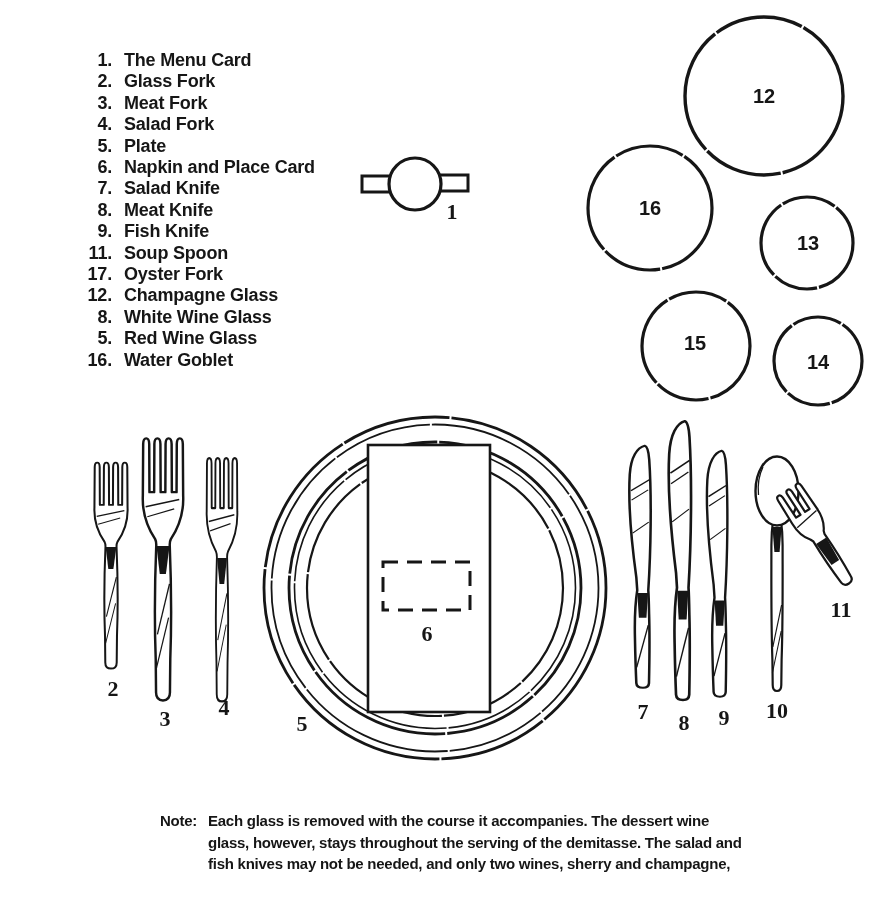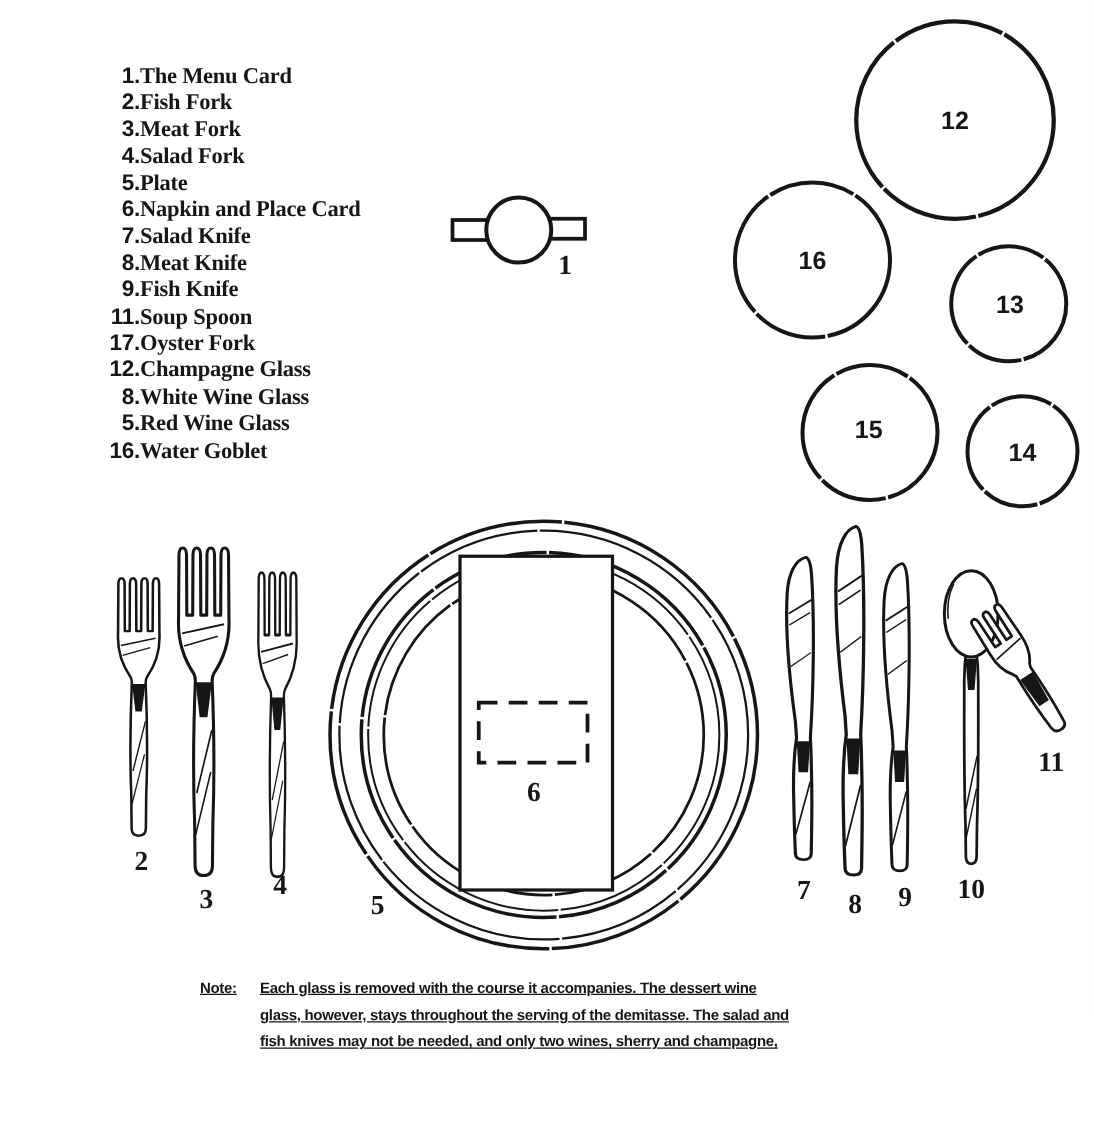--- a/index.html
+++ b/index.html
@@ -4,44 +4,44 @@
 <style>
   html,body { margin:0; padding:0; background:#f4f4f2; }
   .canvas {
     position:relative; width:875px; height:900px; background:#ffffff;
     font-family:"Liberation Sans", sans-serif; color:#161616; overflow:hidden;
   }
   
   .legend { position:absolute; left:78px; top:50px; }
   .legend-row { display:flex; font-weight:700; font-size:18px; line-height:21.4px; letter-spacing:-0.2px; }
   .legend-num { width:34px; text-align:right; flex:none; }
-  .legend-label { white-space:nowrap;font-family:Liberation Serif, serif; }
+  .legend-label { margin-left:12px; white-space:nowrap; }
   
   svg.diagram { position:absolute; left:0; top:0; }
   .num-serif { font-family:"Liberation Serif", serif; font-weight:700; font-size:22px; fill:#161616; }
   .num-circ  { font-family:"Liberation Sans", sans-serif; font-weight:700; font-size:20px; fill:#161616; }
   
-  .note { position:absolute; left:160px; top:780px; display:flex;
-          font-weight:700; font-size:12px; line-height:21.7px; letter-spacing:-0.25px;text-decoration:underline; }
+  .note { position:absolute; left:160px; top:810px; display:flex;
+          font-weight:700; font-size:15px; line-height:21.7px; letter-spacing:-0.25px; }
   .note-label { width:48px; flex:none; }
   .note-lines div { white-space:nowrap; }
 </style>
 </head>
 <body>
 
 <div class="canvas">
 
   <div class="legend">
     <div class="legend-row">
         <span class="legend-num">1.</span>
         <span class="legend-label">The Menu Card</span>
       </div>
     <div class="legend-row">
         <span class="legend-num">2.</span>
-        <span class="legend-label">Fish Fork</span>
+        <span class="legend-label">Glass Fork</span>
       </div>
     <div class="legend-row">
         <span class="legend-num">3.</span>
         <span class="legend-label">Meat Fork</span>
       </div>
     <div class="legend-row">
         <span class="legend-num">4.</span>
         <span class="legend-label">Salad Fork</span>
       </div>
     <div class="legend-row">

